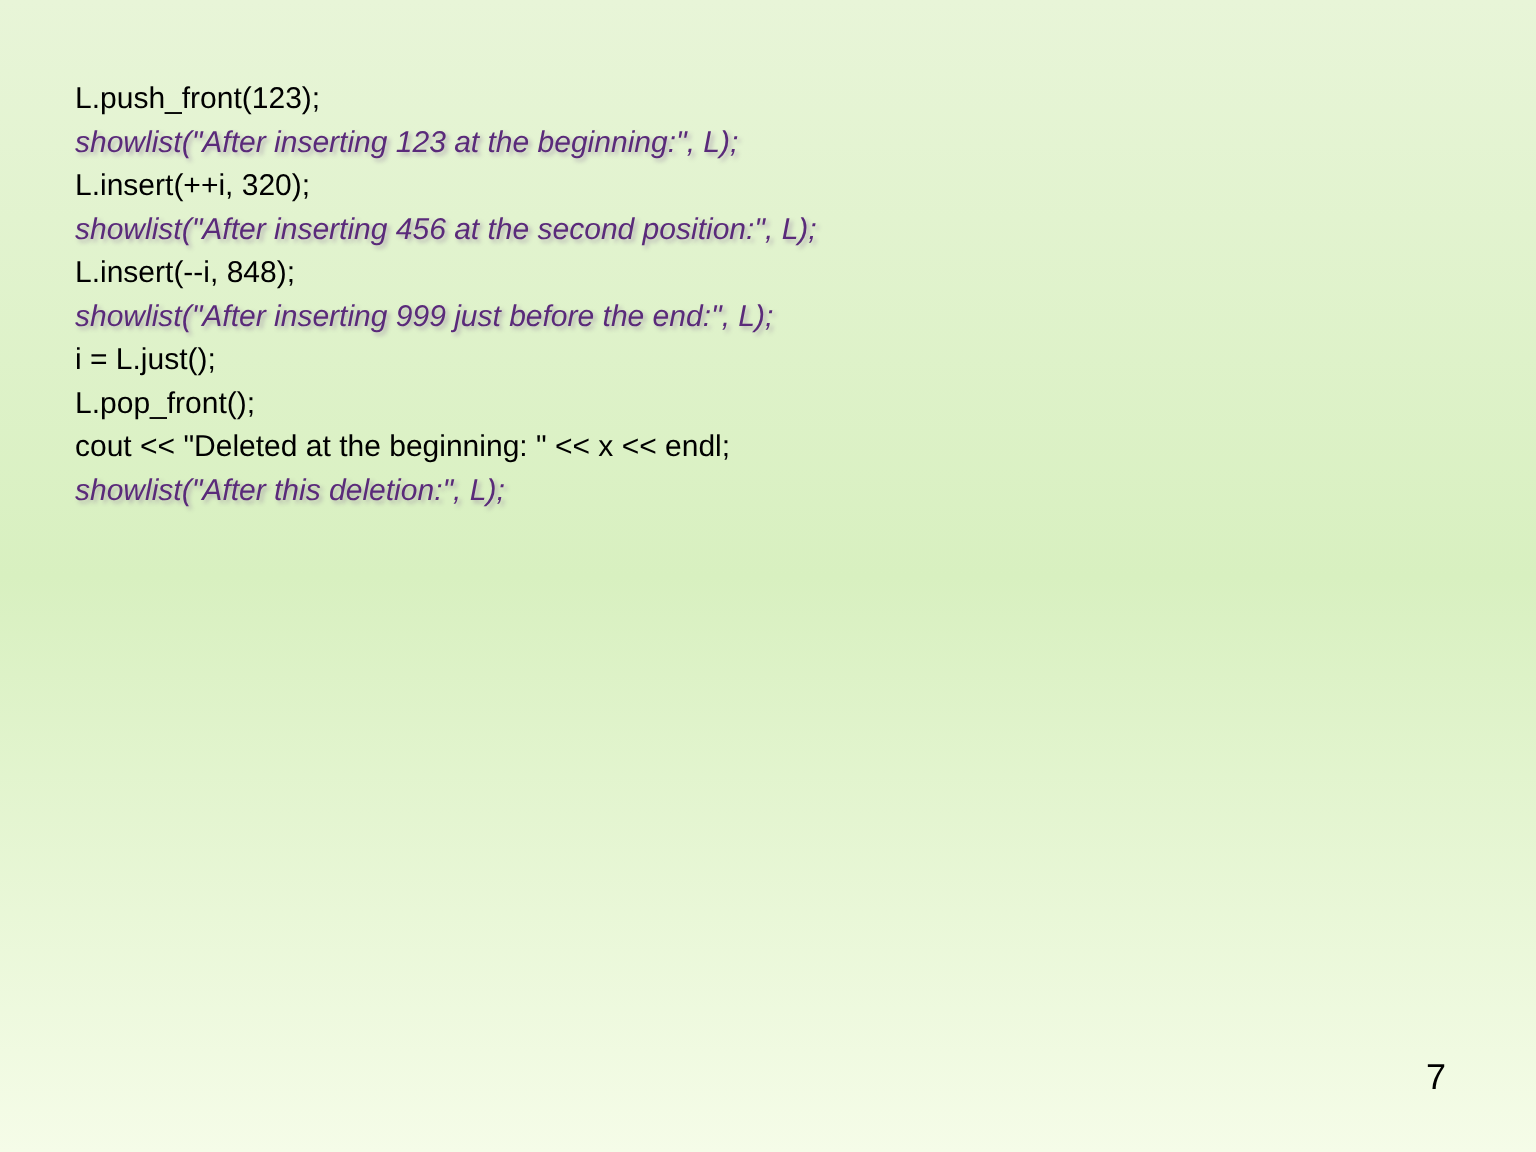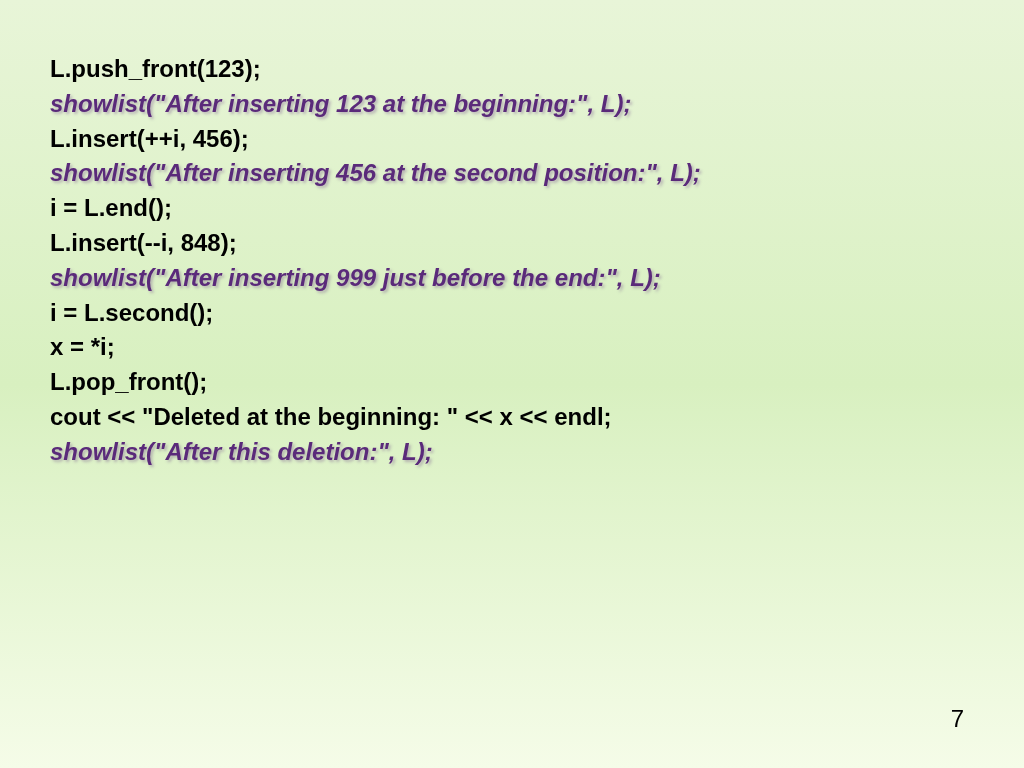--- a/index.html
+++ b/index.html
@@ -10,22 +10,22 @@
     body {
       width: 1024px;
       height: 768px;
       background: linear-gradient(180deg, #e8f5d8 0%, #d8f0c0 50%, #f5fce8 100%);
       font-family: Arial, Helvetica, sans-serif;
       padding: 52px 50px 40px 50px;
       position: relative;
       overflow: hidden;
     }
     .code-line {
-      font-size: 24px;
-      font-weight: bold;
+      font-size: 20px;
+      font-weight: normal;
       line-height: 1.45;
       color: #000;
     }
     .showlist {
       font-style: italic;
       color: #5a2a7a;
       text-shadow: 2px 2px 3px rgba(100, 60, 130, 0.35);
     }
     .page-number {
       position: absolute;
@@ -34,25 +34,23 @@
       font-size: 24px;
       color: #000;
     }
   </style>
 </head>
 <body>
 
 <div>
   <div class="code-line">L.push_front(123);</div>
   <div class="code-line showlist">showlist("After inserting 123 at the beginning:", L);</div>
-  <div class="code-line">L.insert(++i, 456);</div>
+  <div class="code-line">L.insert(++i, 320);</div>
   <div class="code-line showlist">showlist("After inserting 456 at the second position:", L);</div>
-  <div class="code-line">i = L.end();</div>
   <div class="code-line">L.insert(--i,  848);</div>
   <div class="code-line showlist">showlist("After inserting 999 just before the end:",  L);</div>
-  <div class="code-line">i = L.second();</div>
-  <div class="code-line">x = *i;</div>
+  <div class="code-line">i = L.just();</div>
   <div class="code-line">L.pop_front();</div>
   <div class="code-line">cout &lt;&lt; "Deleted at the beginning: "  &lt;&lt; x &lt;&lt; endl;</div>
   <div class="code-line showlist">showlist("After this deletion:",  L);</div>
 </div>
 
 <div class="page-number">7</div>
 
 </body></html>

